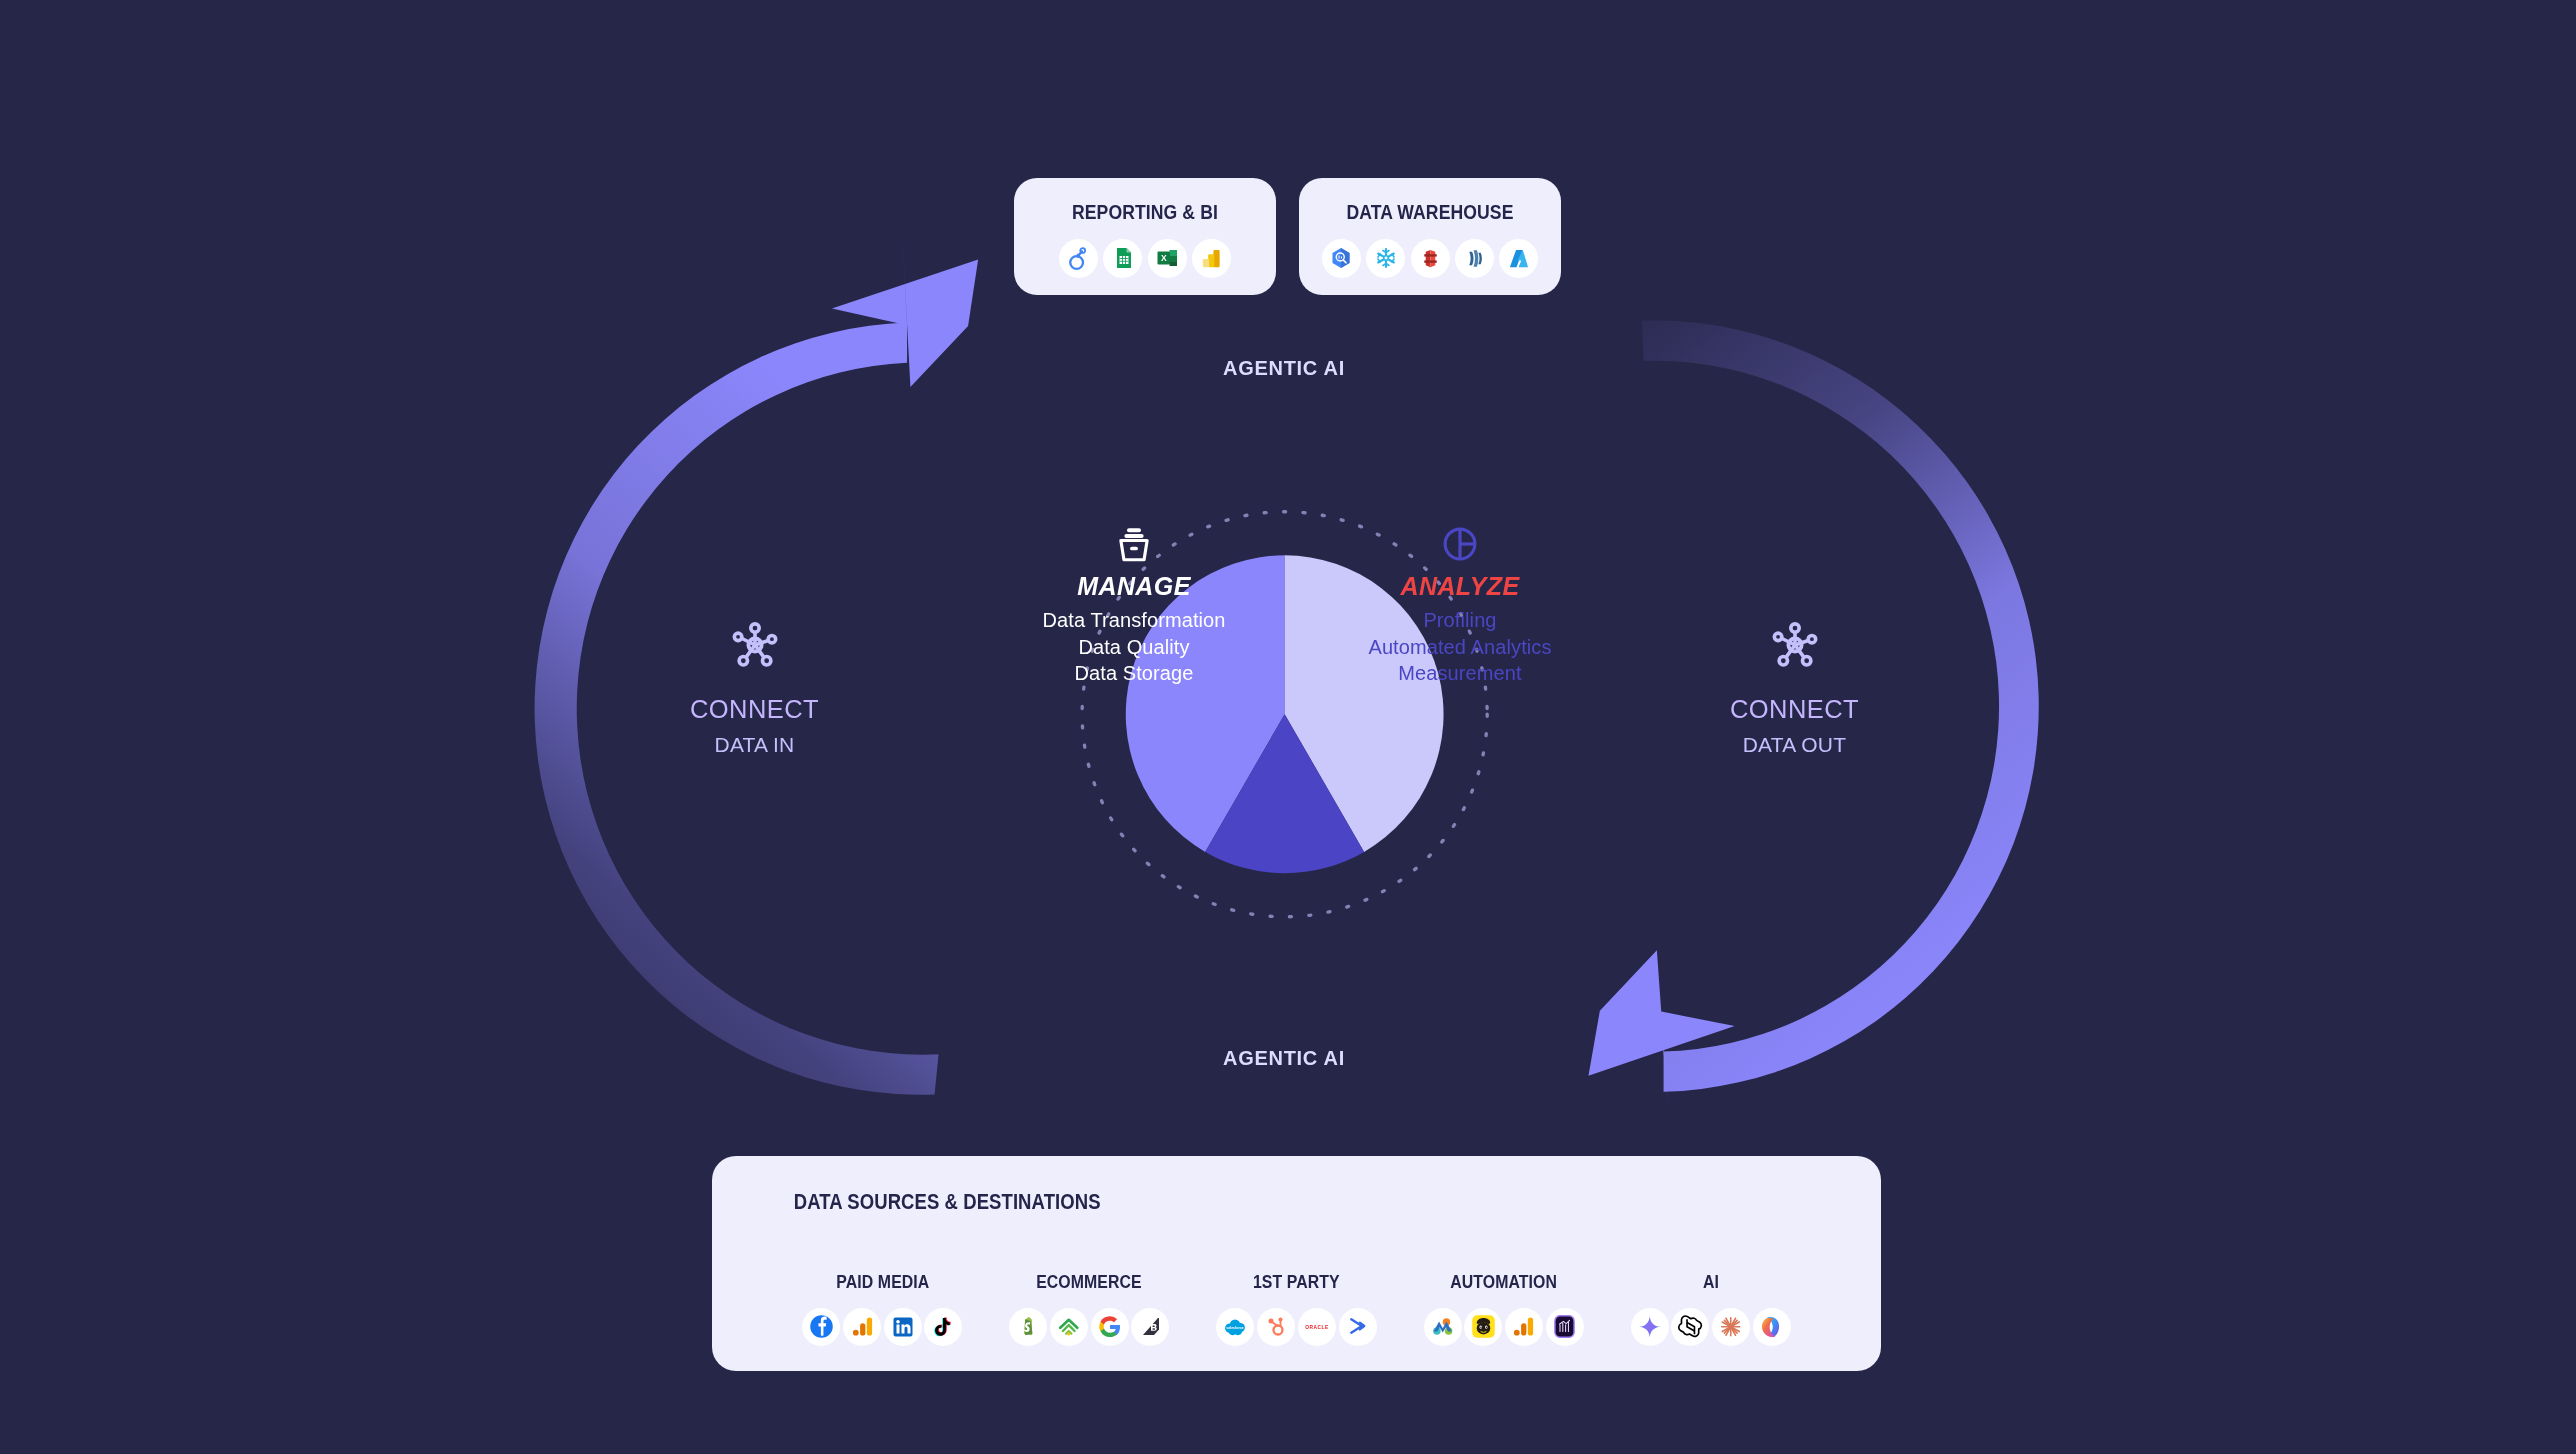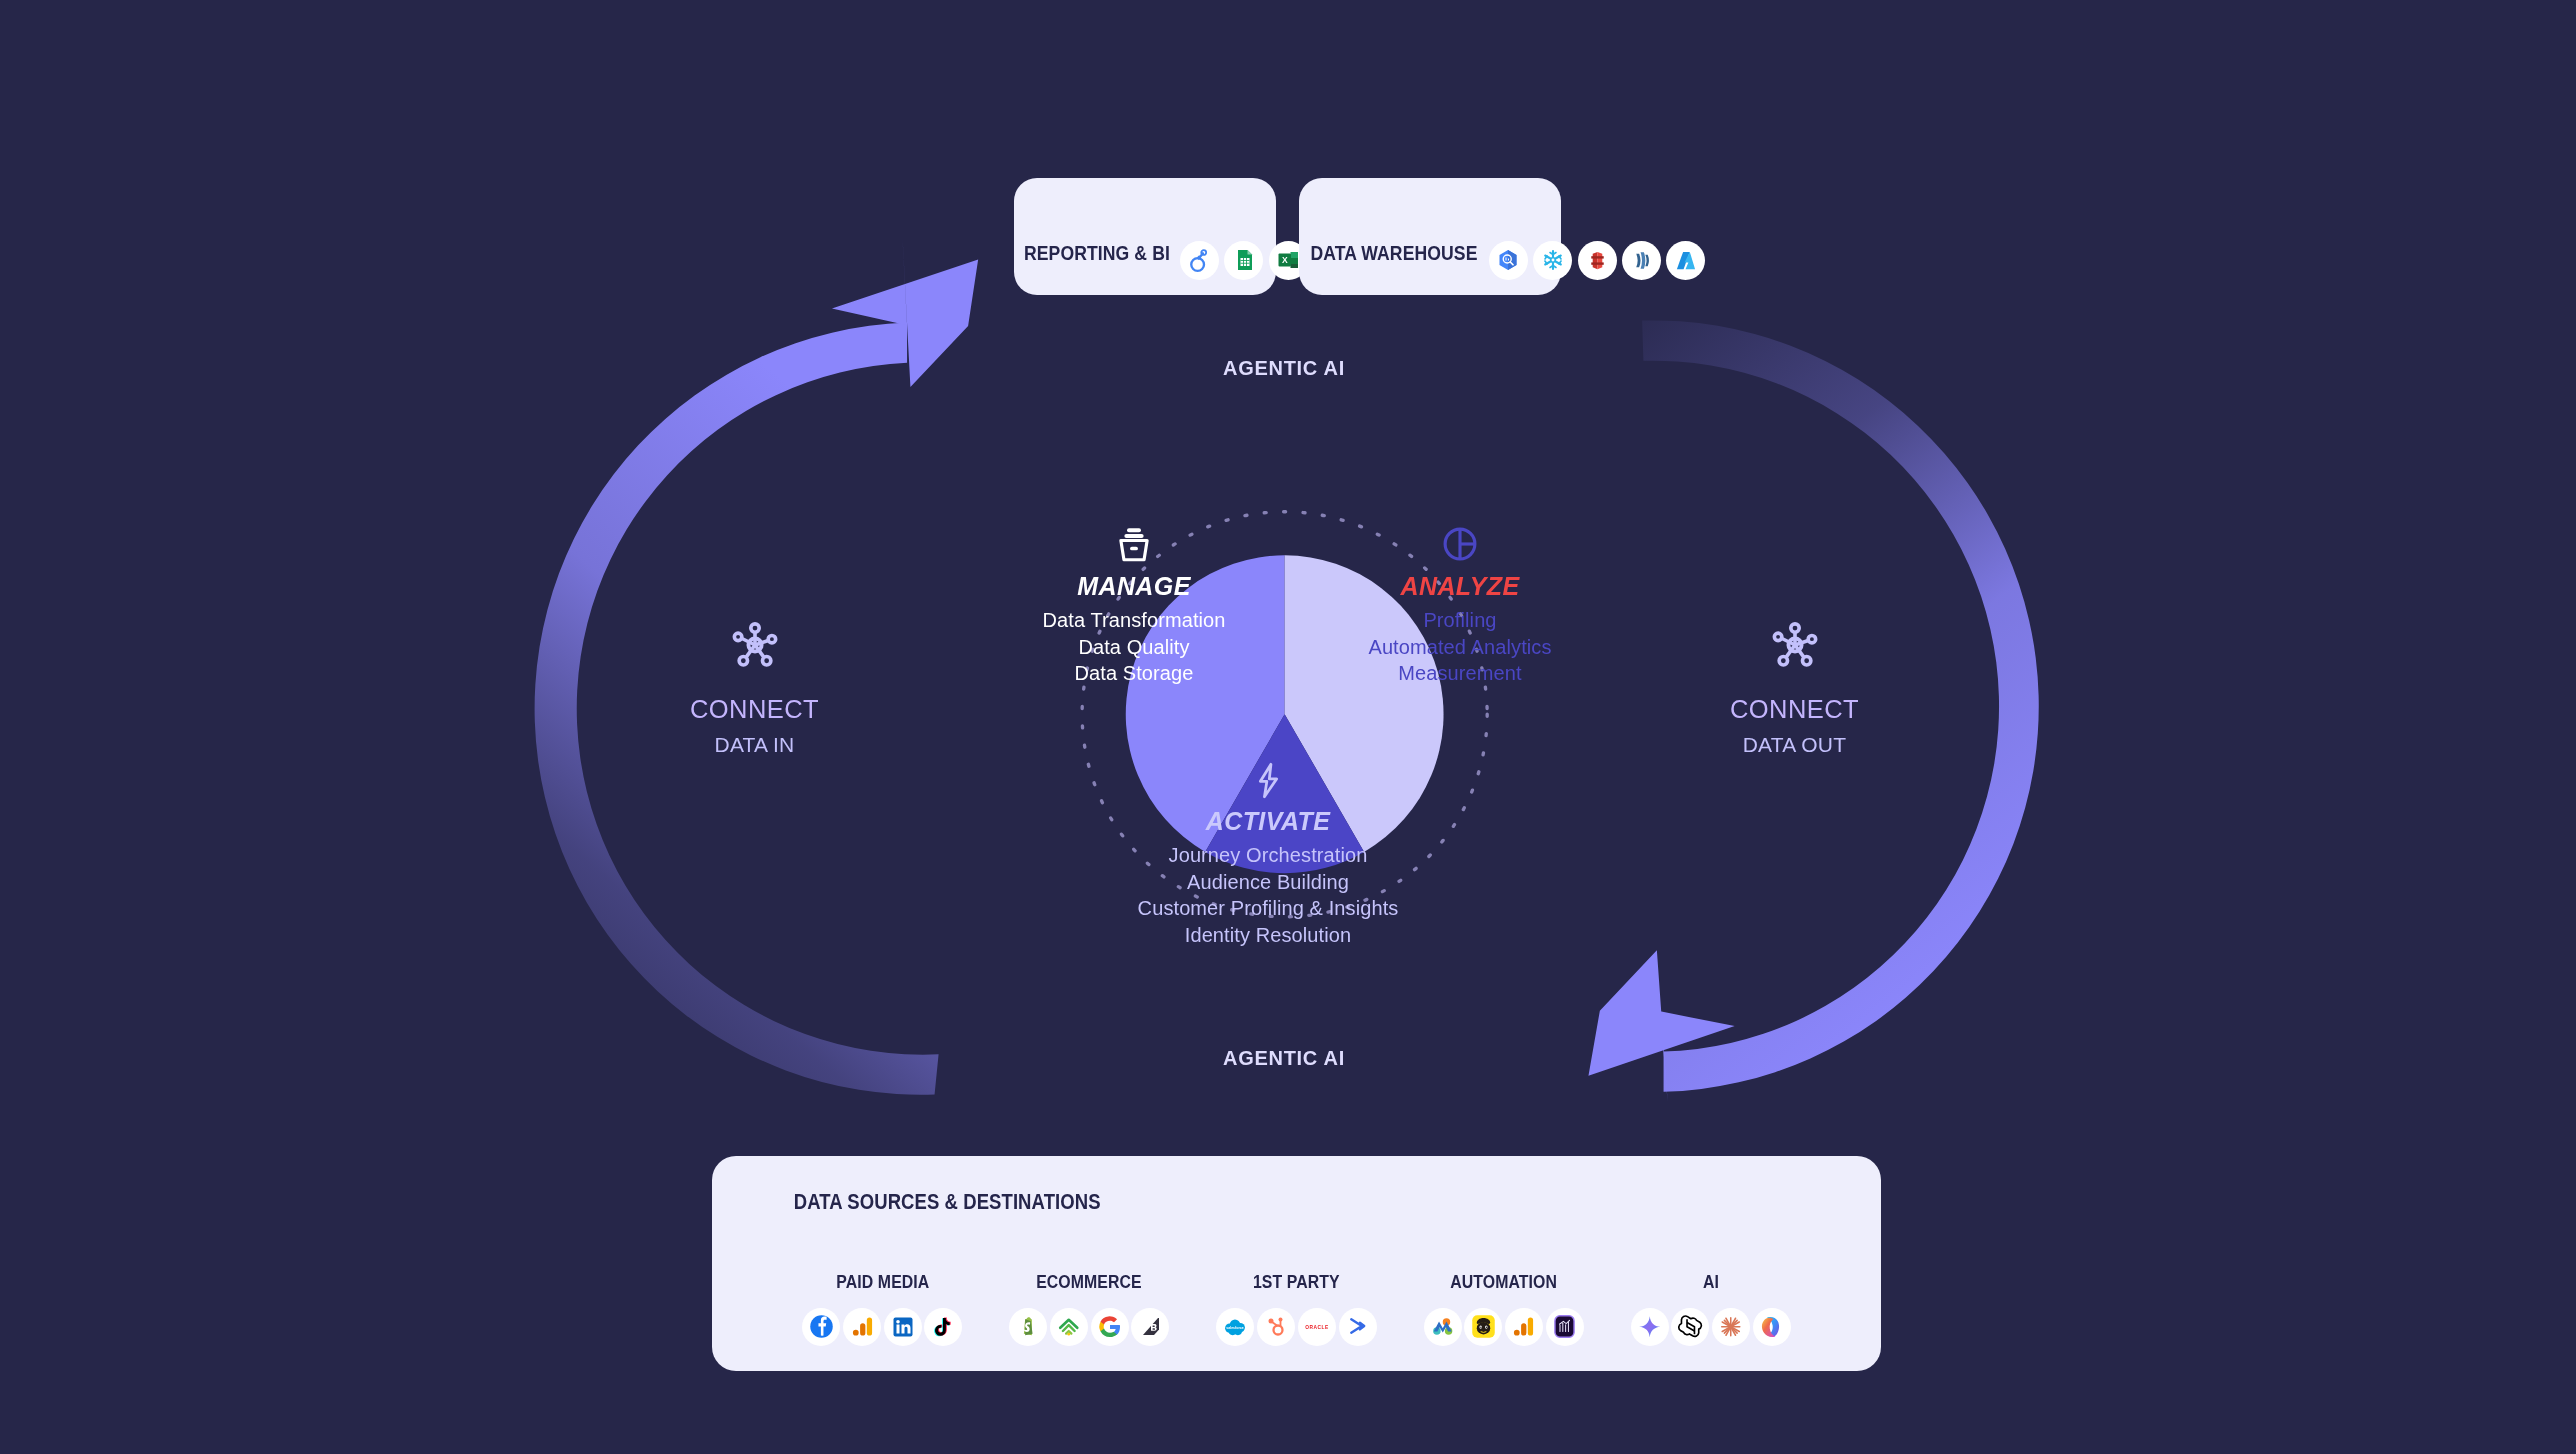--- a/index.html
+++ b/index.html
@@ -14,22 +14,22 @@
   #stage { position:absolute; inset:0; }
 
   
   #canvas { position:absolute; left:0; top:0; width:2576px; height:1454px; }
 
   
   .card {
     position:absolute;
     background:#eeeefc;
     border-radius:23px;
-    display:flex; flex-direction:row; align-items:center;
-    padding-top:33px;
+    display:flex; flex-direction:column; align-items:center;
+    padding-top:23px;
   }
   .card-title {
     font-size:20px; font-weight:700; letter-spacing:0.1px;
     color:#25254b; text-transform:uppercase;
     font-stretch:condensed;
     transform:scaleX(0.88); transform-origin:center;
     white-space:nowrap;
   }
   .card-icons { display:flex; gap:5.4px; margin-top:16px; }
   .ico {
@@ -380,32 +380,20 @@
         <line x1="24" y1="7" x2="24" y2="41" stroke="#4a46c4" stroke-width="3.6"></line>
         <line x1="24" y1="24" x2="41" y2="24" stroke="#4a46c4" stroke-width="3.6"></line>
       </svg>
     </div>
     <div class="seg-title">ANALYZE</div>
     <div class="seg-line">Profiling</div>
     <div class="seg-line">Automated Analytics</div>
     <div class="seg-line">Measurement</div>
   </div>
 
-  <div class="seg" id="seg-activate">
-    <div class="seg-icon">
-      <svg width="39" height="39" viewBox="0 0 48 48">
-        <path d="M27 4 L14 25 H22 L19 44 L34 22 H25 Z" fill="none" stroke="#c6c4fb" stroke-width="3.4" stroke-linejoin="round"></path>
-      </svg>
-    </div>
-    <div class="seg-title">ACTIVATE</div>
-    <div class="seg-line">Journey Orchestration</div>
-    <div class="seg-line">Audience Building</div>
-    <div class="seg-line">Customer Profiling &amp; Insights</div>
-    <div class="seg-line">Identity Resolution</div>
-  </div>
 
   <div id="panel">
     <div id="panel-title">DATA SOURCES &amp; DESTINATIONS</div>
     <div id="panel-groups">
 
       <div class="group">
         <div class="group-label">PAID MEDIA</div>
         <div class="group-icons">
           <div class="gico">
             <svg width="27" height="27" viewBox="0 0 48 48">

